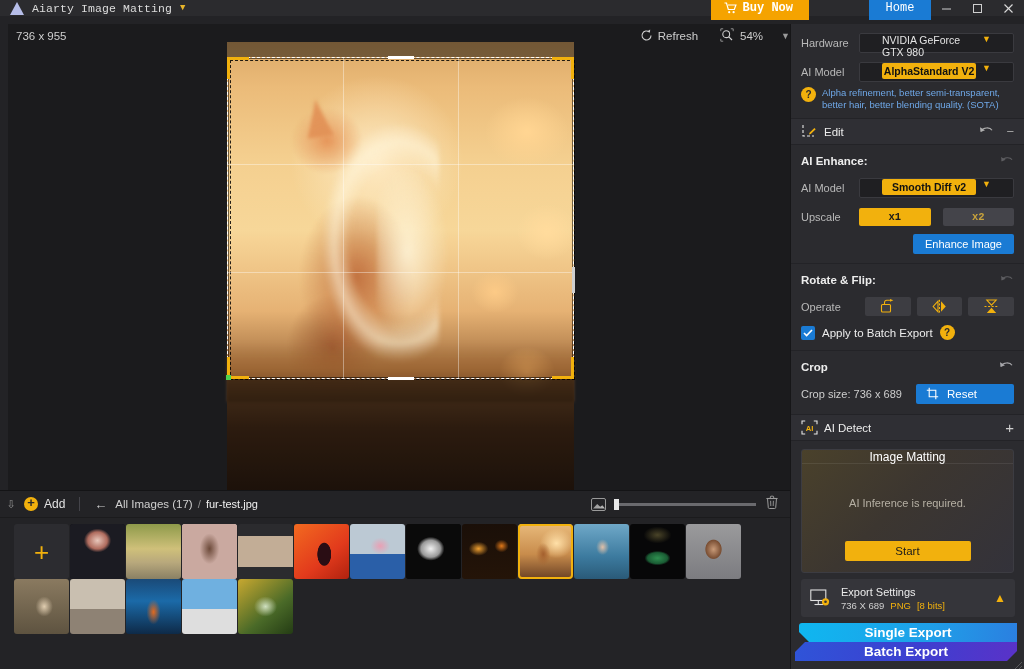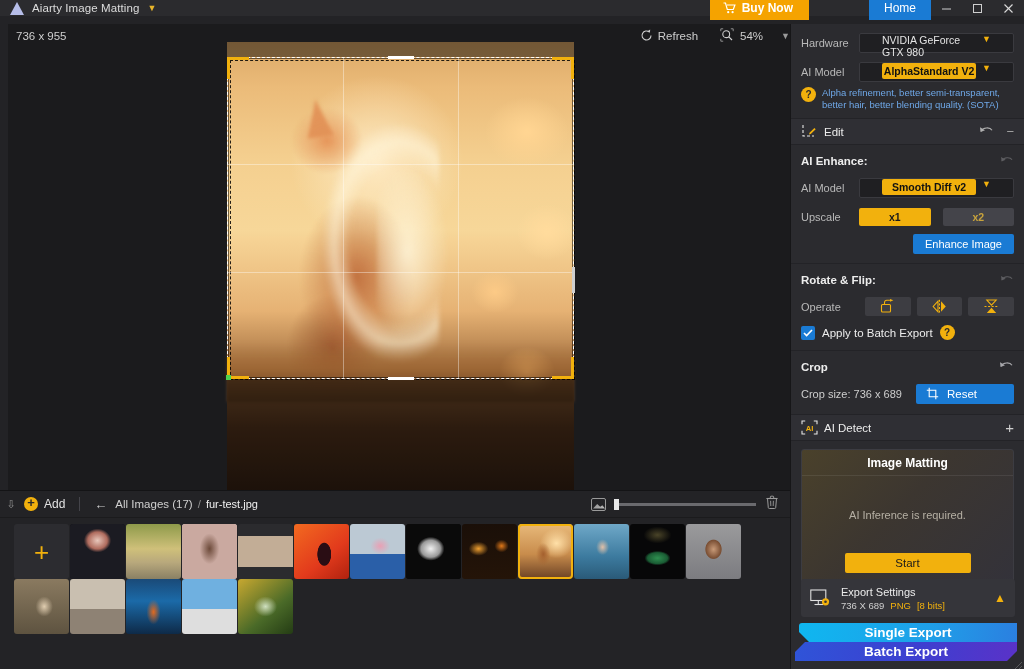--- a/index.html
+++ b/index.html
@@ -8,21 +8,21 @@
     background: #1c1c1e; overflow: hidden;
     font-family: "Liberation Sans", sans-serif;
     color: #d8d8d8;
     -webkit-font-smoothing: antialiased;
   }
   .app { position: relative; width: 1024px; height: 669px; background: #232326; }
 
   
   .titlebar {
     position: absolute; left: 0; top: 0; width: 1024px; height: 16px;
-    background: #2b2b2e; display: flex; align-items: center;
+    background: #2b2b2e; display: flex; align-items: center; font-family: Liberation Mono, monospace;
   }
   .logo-tri { width: 14px; height: 13px; margin-left: 10px; position: relative; }
   .logo-tri:before {
     content: ""; position: absolute; left: 0; top: 0;
     border-left: 7px solid transparent; border-right: 7px solid transparent;
     border-bottom: 13px solid #b6bde8;
   }
   .app-title { margin-left: 8px; font-size: 11.5px; color: #dcdcdc; letter-spacing: .1px; }
   .title-chev { margin-left: 8px; font-size: 9px; color: #e8b52a; }
   .tb-spacer { flex: 1; }
@@ -201,21 +201,21 @@
   .sect-title { font-size: 11.5px; color: #ececec; }
   .sect-actions { margin-left: auto; display: flex; align-items: center; gap: 12px; color: #a8a8a8; }
   .undo-ic { cursor: pointer; }
   .min-ic { font-size: 13px; line-height: 8px; cursor: pointer; }
   .plus-ic { font-size: 15px; line-height: 10px; cursor: pointer; color: #cfcfcf; }
 
   .sub-head { display: flex; align-items: center; padding: 7px 10px 5px 10px; }
   .sub-title { font-size: 11.5px; font-weight: bold; color: #ededed; }
   .sub-undo { margin-left: auto; color: #5e5e62; }
 
-  .up-btns { display: flex; flex: 1; gap: 12px; }
+  .up-btns { display: flex; flex: 1; gap: 12px; font-family: Liberation Mono, monospace; }
   .up-btn {
     flex: 1; height: 18px; border-radius: 2px; font-size: 10.5px; font-weight: bold;
     display: flex; align-items: center; justify-content: center; cursor: pointer;
   }
   .up-btn.on { background: #f2b10d; color: #1a1a1a; }
   .up-btn.off { background: #44444a; color: #c8a33c; }
 
   .enh-wrap { display: flex; justify-content: flex-end; padding: 8px 10px 9px 10px; }
   .blue-btn {
     background: #1a7bd4; color: #fff; font-size: 11px; border-radius: 2px;
@@ -240,22 +240,22 @@
     margin-left: auto; background: #1a7bd4; color: #fff; font-size: 11.5px; border-radius: 2px;
     height: 20px; min-width: 98px; display: flex; align-items: center; 
     gap: 8px; padding: 0 10px; cursor: pointer;
   }
 
   .detect-card {
     margin: 8px 10px 0 10px; border-radius: 3px; overflow: hidden;
     background: linear-gradient(135deg,#4a412b 0%, #3c3630 45%, #33323a 100%);
     border: 1px solid #3c3c42;
   }
-  .dc-head { height: 26px; display: flex; align-items: center; justify-content: center;
-             font-size: 12px; font-weight: bold; color: #fff; border-bottom: 1px solid rgba(255,255,255,.08); }
+  .dc-head { height: 14px; display: flex; align-items: center; justify-content: center;
+             font-size: 12px; font-weight: normal; color: #fff; border-bottom: 1px solid rgba(255,255,255,.08); }
   .dc-body { height: 77px; display: flex; align-items: center; justify-content: center;
              font-size: 11px; color: #b6b0a4; }
   .dc-foot { padding: 0 0 11px 0; display: flex; justify-content: center; }
   .start-btn {
     background: #f2b10d; color: #1a1a1a; font-size: 11.5px; border-radius: 2px;
     width: 126px; height: 20px; display: flex; align-items: center; justify-content: center;
     cursor: pointer;
   }
 
   .export-block { position: absolute; left: 0; bottom: 0; width: 234px; }

